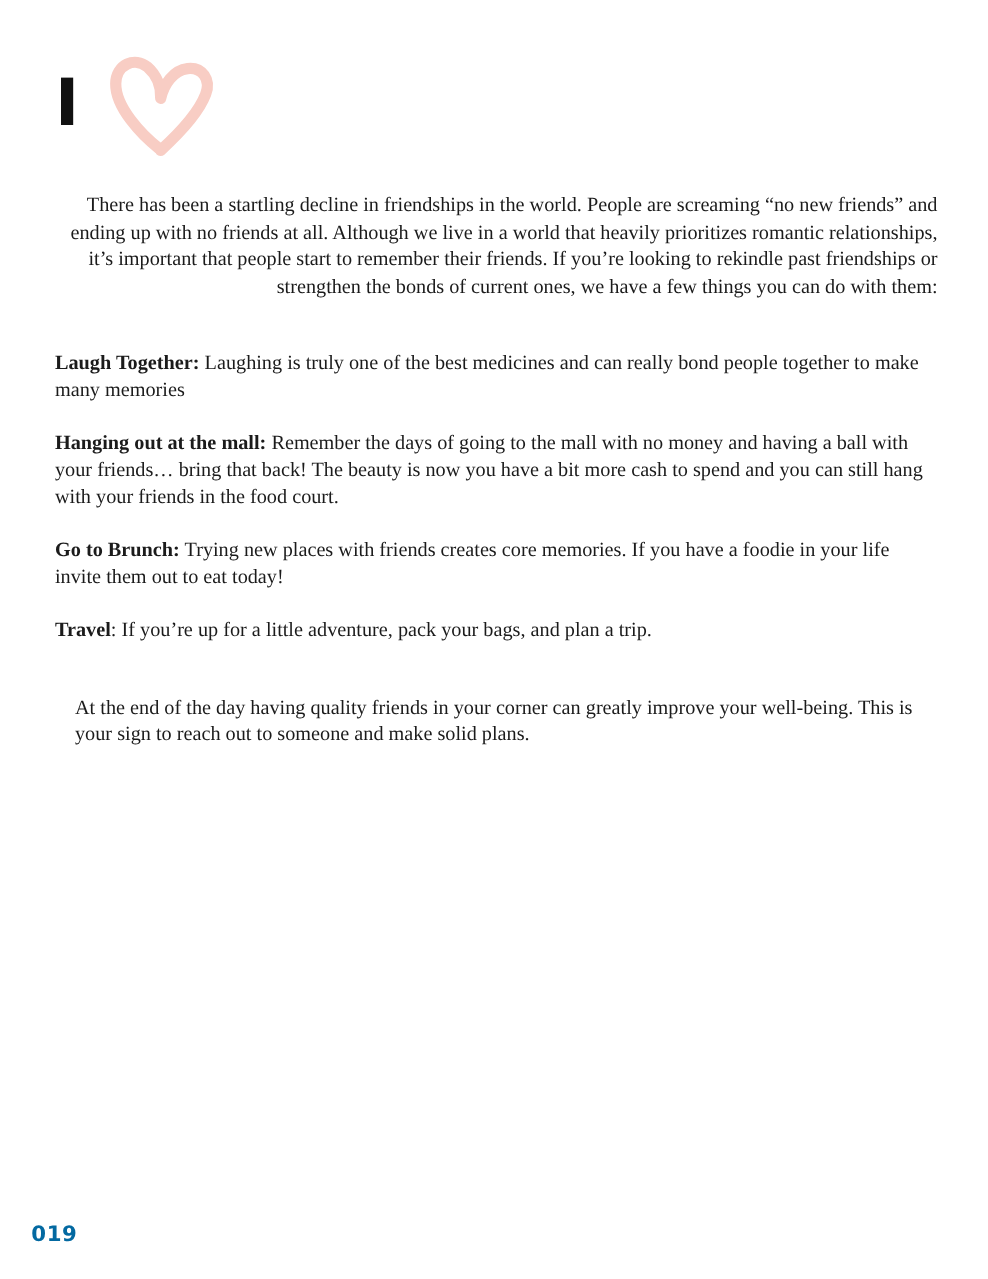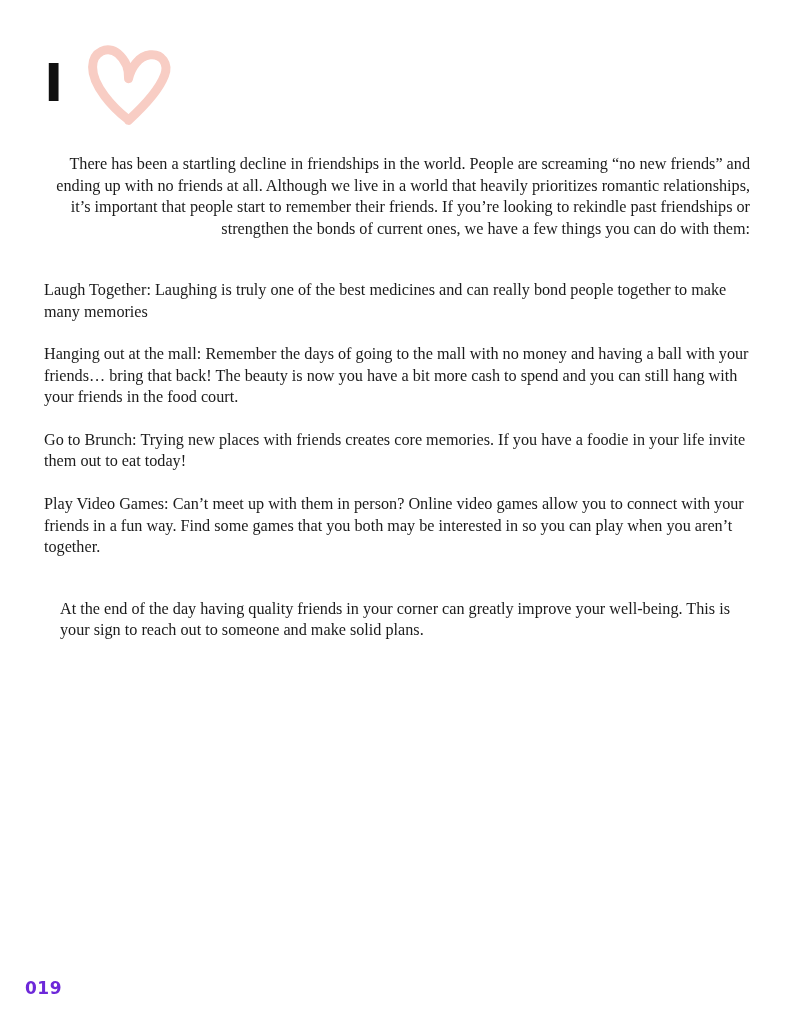--- a/index.html
+++ b/index.html
@@ -38,36 +38,36 @@
     margin: 0 0 40px 5px;
     max-width: 702px;
     text-align: right;
   }
   .item {
     font-size: 16.2px;
     line-height: 1.33;
     margin: 0 0 21px 0;
     max-width: 712px;
   }
-  .item b, .item strong { font-weight: normal; }
+  .item b, .item strong { font-weight: bold; }
   .closing {
     font-size: 16.2px;
     line-height: 1.33;
     margin: 40px 0 0 16px;
     max-width: 712px;
   }
   .page-number {
     position: absolute;
     left: 25px;
     top: 978px;
     font-family: "DejaVu Sans", sans-serif;
     font-weight: bold;
     font-size: 17px;
     letter-spacing: 0.5px;
-    color: #6d28d9;
+    color: #0369a1;
   }
 </style>
 </head>
 <body>
 
 <div class="page">
 
   <h1 class="title-row">
     <span>I</span>
     <span class="heart-wrap">
@@ -79,22 +79,22 @@
 
   <p class="intro">There has been a startling decline in friendships in the world. People are screaming “no new friends” and ending up with no friends at all. Although we live in a world that heavily prioritizes romantic relationships, it’s important that people start to remember their friends. If you’re looking to rekindle past friendships or strengthen the bonds of current ones, we have a few things you can do with them:</p>
 
   <p class="item"><strong>Laugh Together:</strong><span> Laughing is truly one of the best medicines and can really bond people together to make many memories</span></p>
 
   <p class="item"><strong>Hanging out at the mall:</strong><span> Remember the days of going to the mall with no money and having a ball with your friends… bring that back! The beauty is now you have a bit more cash to spend and you can still hang with your friends in the food court.</span></p>
 
   <p class="item"><strong>Go to Brunch:</strong><span> Trying new places with friends creates core memories. If you have a foodie in your life invite them out to eat today!</span></p>
 
 
+  <p class="item"><strong>Travel</strong><span>: If you’re up for a little adventure, pack your bags, and plan a trip.</span></p>
 
-  <p class="item"><strong>Play Video Games:</strong><span> Can’t meet up with them in person? Online video games allow you to connect with your friends in a fun way. Find some games that you both may be interested in so you can play when you aren’t together.</span></p>
 
 
 
   <p class="closing">At the end of the day having quality friends in your corner can greatly improve your well-being. This is your sign to reach out to someone and make solid plans.</p>
 
 </div>
 
 <div class="page-number">019</div>
 
 </body></html>

